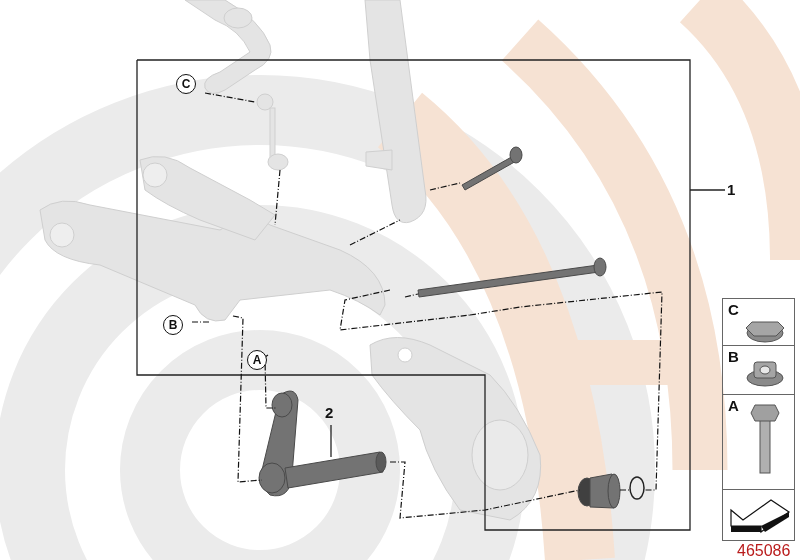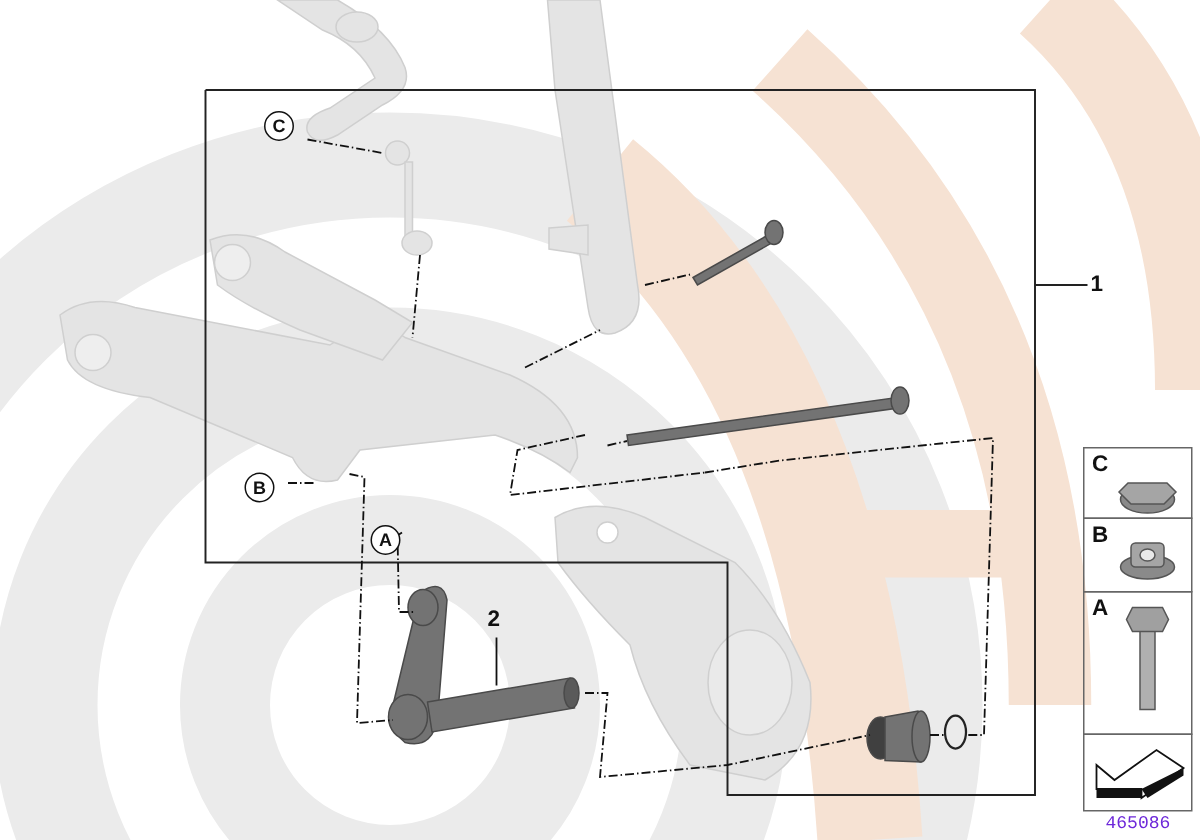--- a/index.html
+++ b/index.html
@@ -3,21 +3,21 @@
 <meta charset="utf-8">
 <style>
   html, body { margin:0; padding:0; }
   body { width:800px; height:560px; overflow:hidden; background:#ffffff; font-family:"Liberation Sans", sans-serif; }
   #stage { position:relative; width:800px; height:560px; }
   svg#diagram { position:absolute; left:0; top:0; }
   .callout-num { position:absolute; font-weight:bold; font-size:15px; color:#111; font-family:"Liberation Sans", sans-serif; }
   .circle-label { position:absolute; width:18px; height:18px; border:1.5px solid #111; border-radius:50%; background:#fff; font-weight:bold; font-size:12px; line-height:18px; text-align:center; color:#111; font-family:"Liberation Sans", sans-serif; }
   .legend-panel { position:absolute; left:722px; width:73px; border:1px solid #666; background:#f4f4f4; box-sizing:border-box; }
   .legend-letter { position:absolute; left:5px; top:2px; font-weight:bold; font-size:15px; color:#111; font-family:"Liberation Sans", sans-serif; }
-  .diagram-id { position:absolute; left:737px; top:542px; font-size:12px; color:#6d28d9; font-family:Liberation Mono, monospace; }
+  .diagram-id { position:absolute; left:737px; top:542px; font-size:16px; color:#b91c1c; font-family:Liberation Sans, sans-serif; }
 </style>
 </head>
 <body>
 
 <div id="stage">
 
   <svg id="diagram" width="800" height="560" viewBox="0 0 800 560">
 
     <g fill="none" stroke="#ebebeb">
       <circle cx="260" cy="470" r="360" stroke-width="70"></circle>

